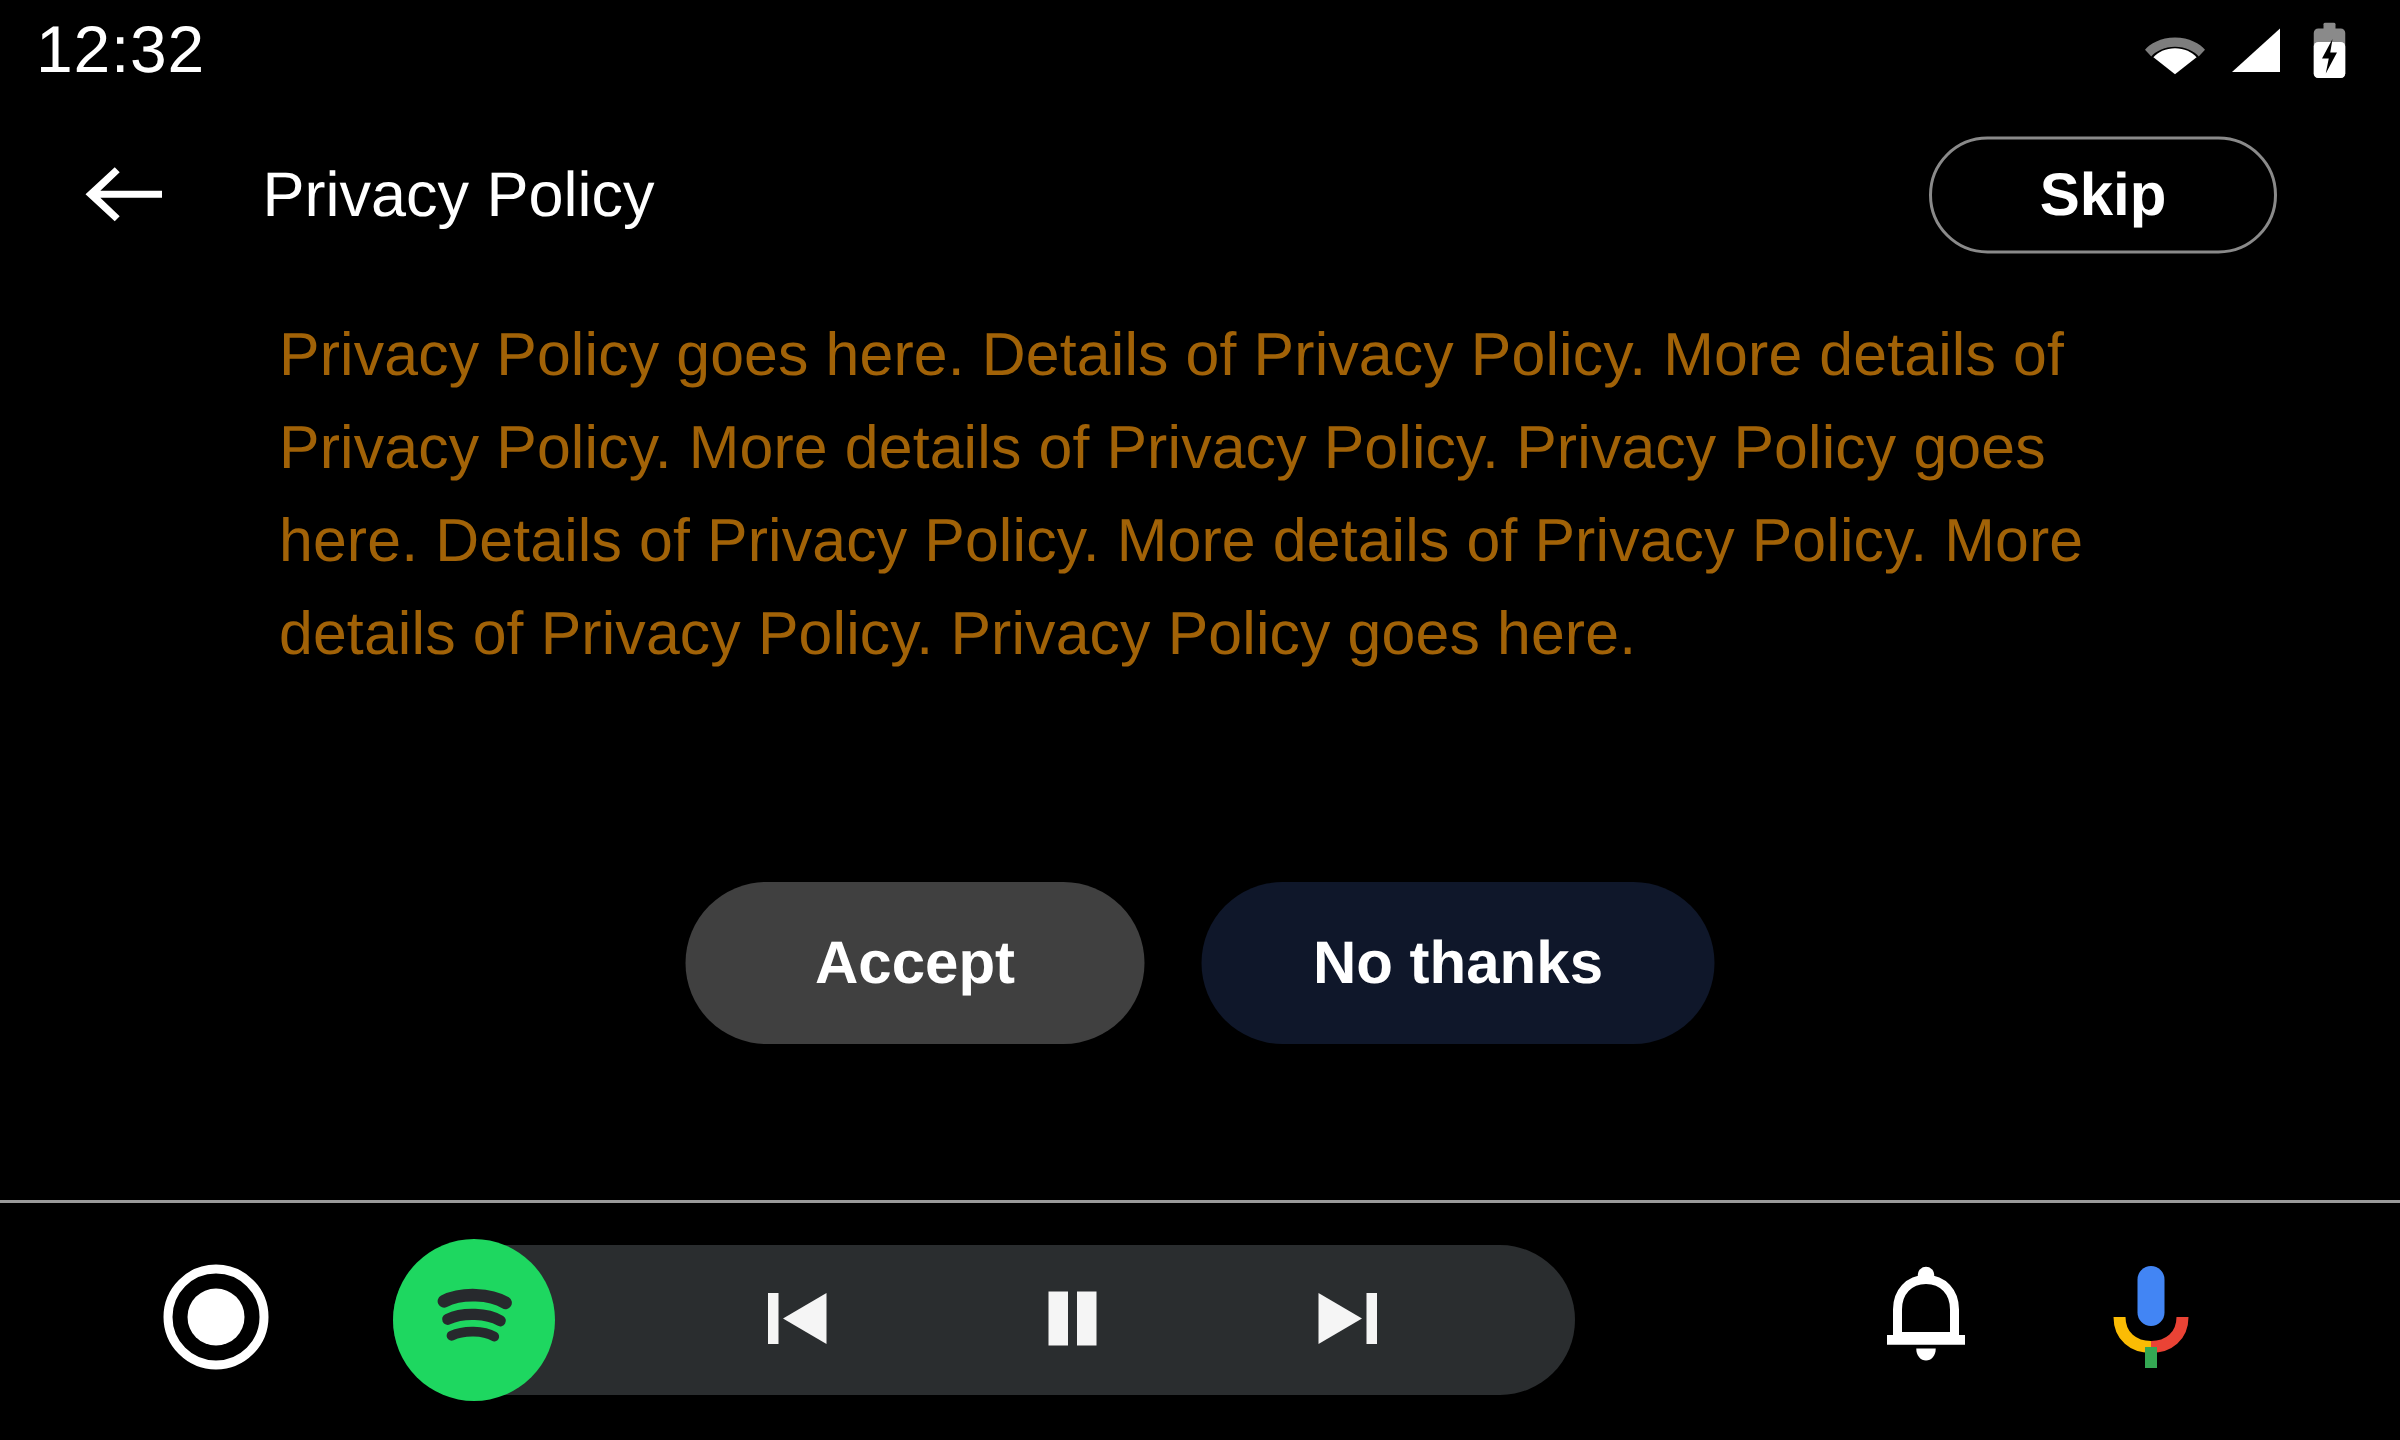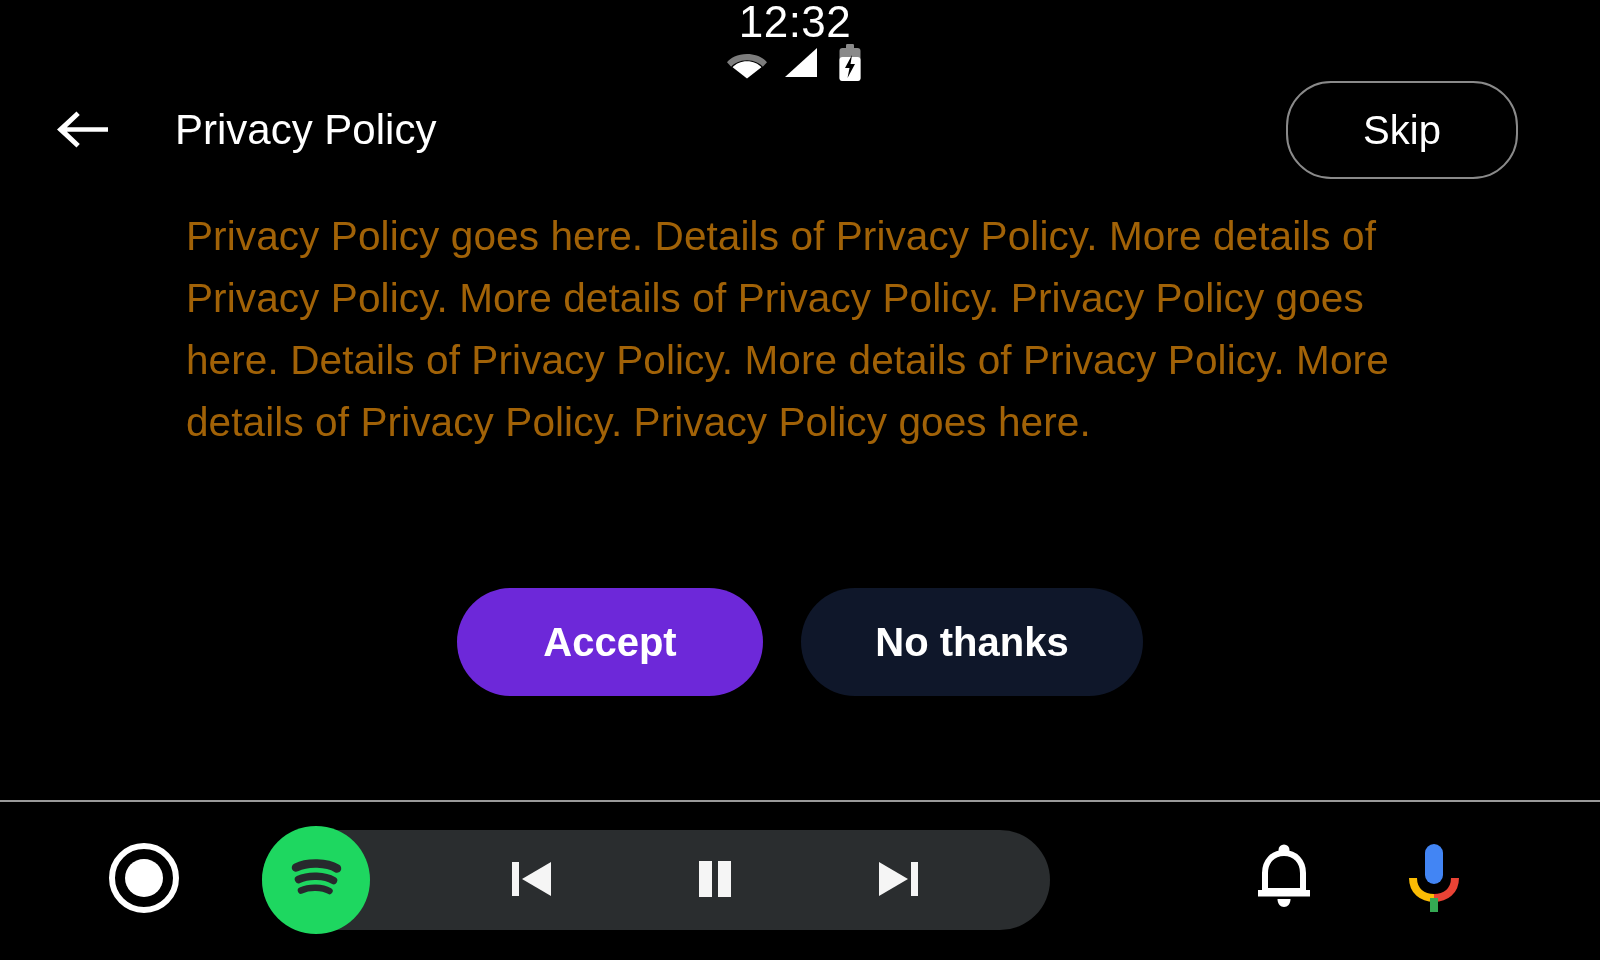--- a/index.html
+++ b/index.html
@@ -20,21 +20,20 @@
   
   .status-bar {
     position: absolute;
     top: 0; left: 0;
     width: 1600px;
     height: 68px;
     display: flex;
     align-items: center;
     justify-content: space-between;
     padding: 0 34px 0 24px;
-    flex-direction: column;
   }
   .status-clock {
     color: #ffffff;
     font-size: 44px;
     font-weight: 400;
     letter-spacing: 0.5px;
     line-height: 1;
   }
   .status-icons {
     display: flex;
@@ -66,28 +65,28 @@
     font-size: 42px;
     font-weight: 400;
     margin-left: 28px;
     white-space: nowrap;
     line-height: 1;
   }
   .header-spacer { flex: 1 1 auto; }
   .skip-btn {
     flex: none;
     min-width: 232px;
-    height: 98px;
+    height: 78px;
     border: 2px solid #8a8a8a;
     border-radius: 45px;
     background: transparent;
     color: #ffffff;
     font-family: "Liberation Sans", sans-serif;
     font-size: 40px;
-    font-weight: 400;
+    font-weight: 700;
     cursor: pointer;
     display: flex;
     align-items: center;
     justify-content: center;
     margin-right: 52px;
   }
 
   
   .content {
     position: absolute;
@@ -118,21 +117,21 @@
     border: none;
     font-family: "Liberation Sans", sans-serif;
     font-size: 40px;
     font-weight: 700;
     color: #ffffff;
     cursor: pointer;
     display: flex;
     align-items: center;
     justify-content: center;
   }
-  .btn-accept { background: #6d28d9; width: 306px; }
+  .btn-accept { background: #404040; width: 306px; }
   .btn-decline { background: #0f172a; width: 342px; }
 
   
   .nav-divider {
     position: absolute;
     left: 0; top: 800px;
     width: 1600px;
     height: 2px;
     background: #9a9a9a;
   }

